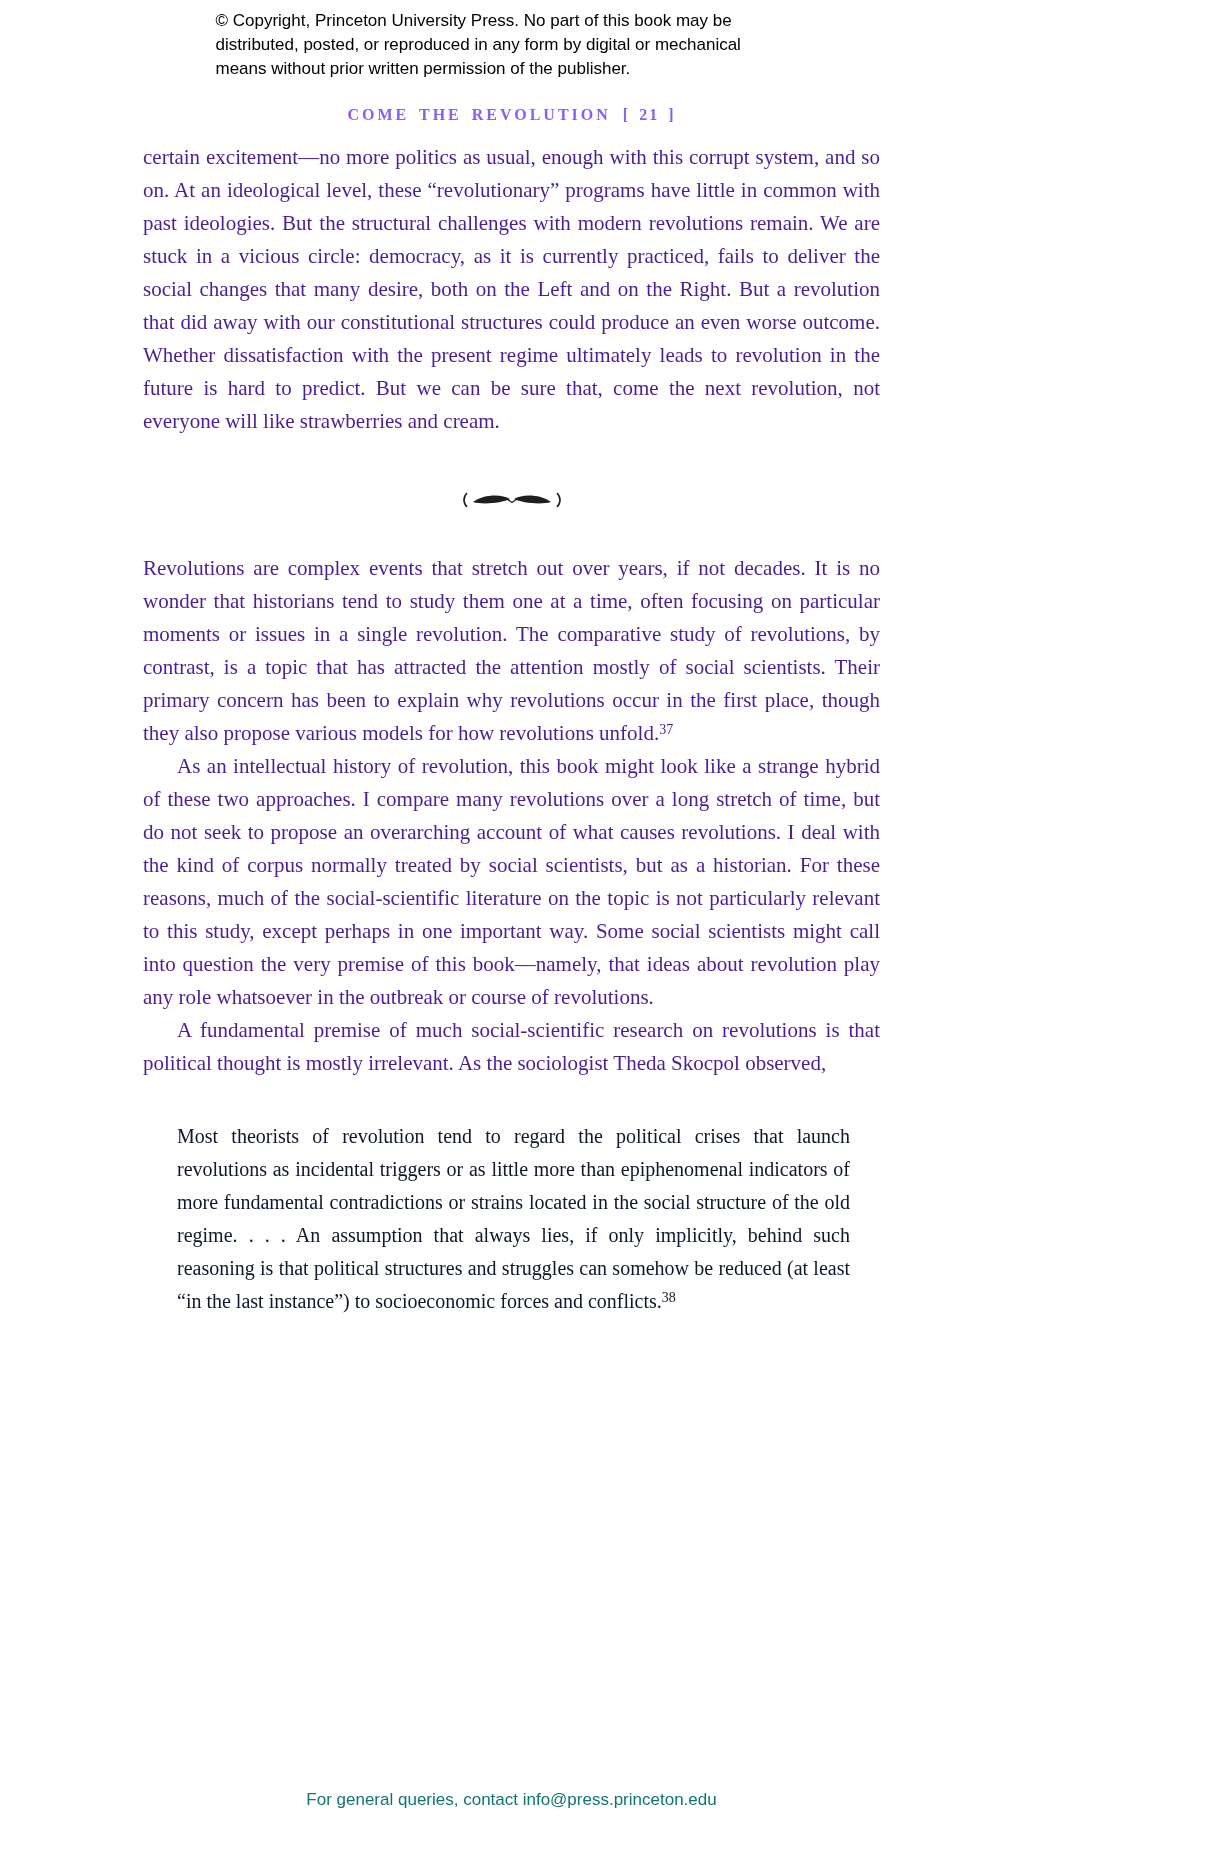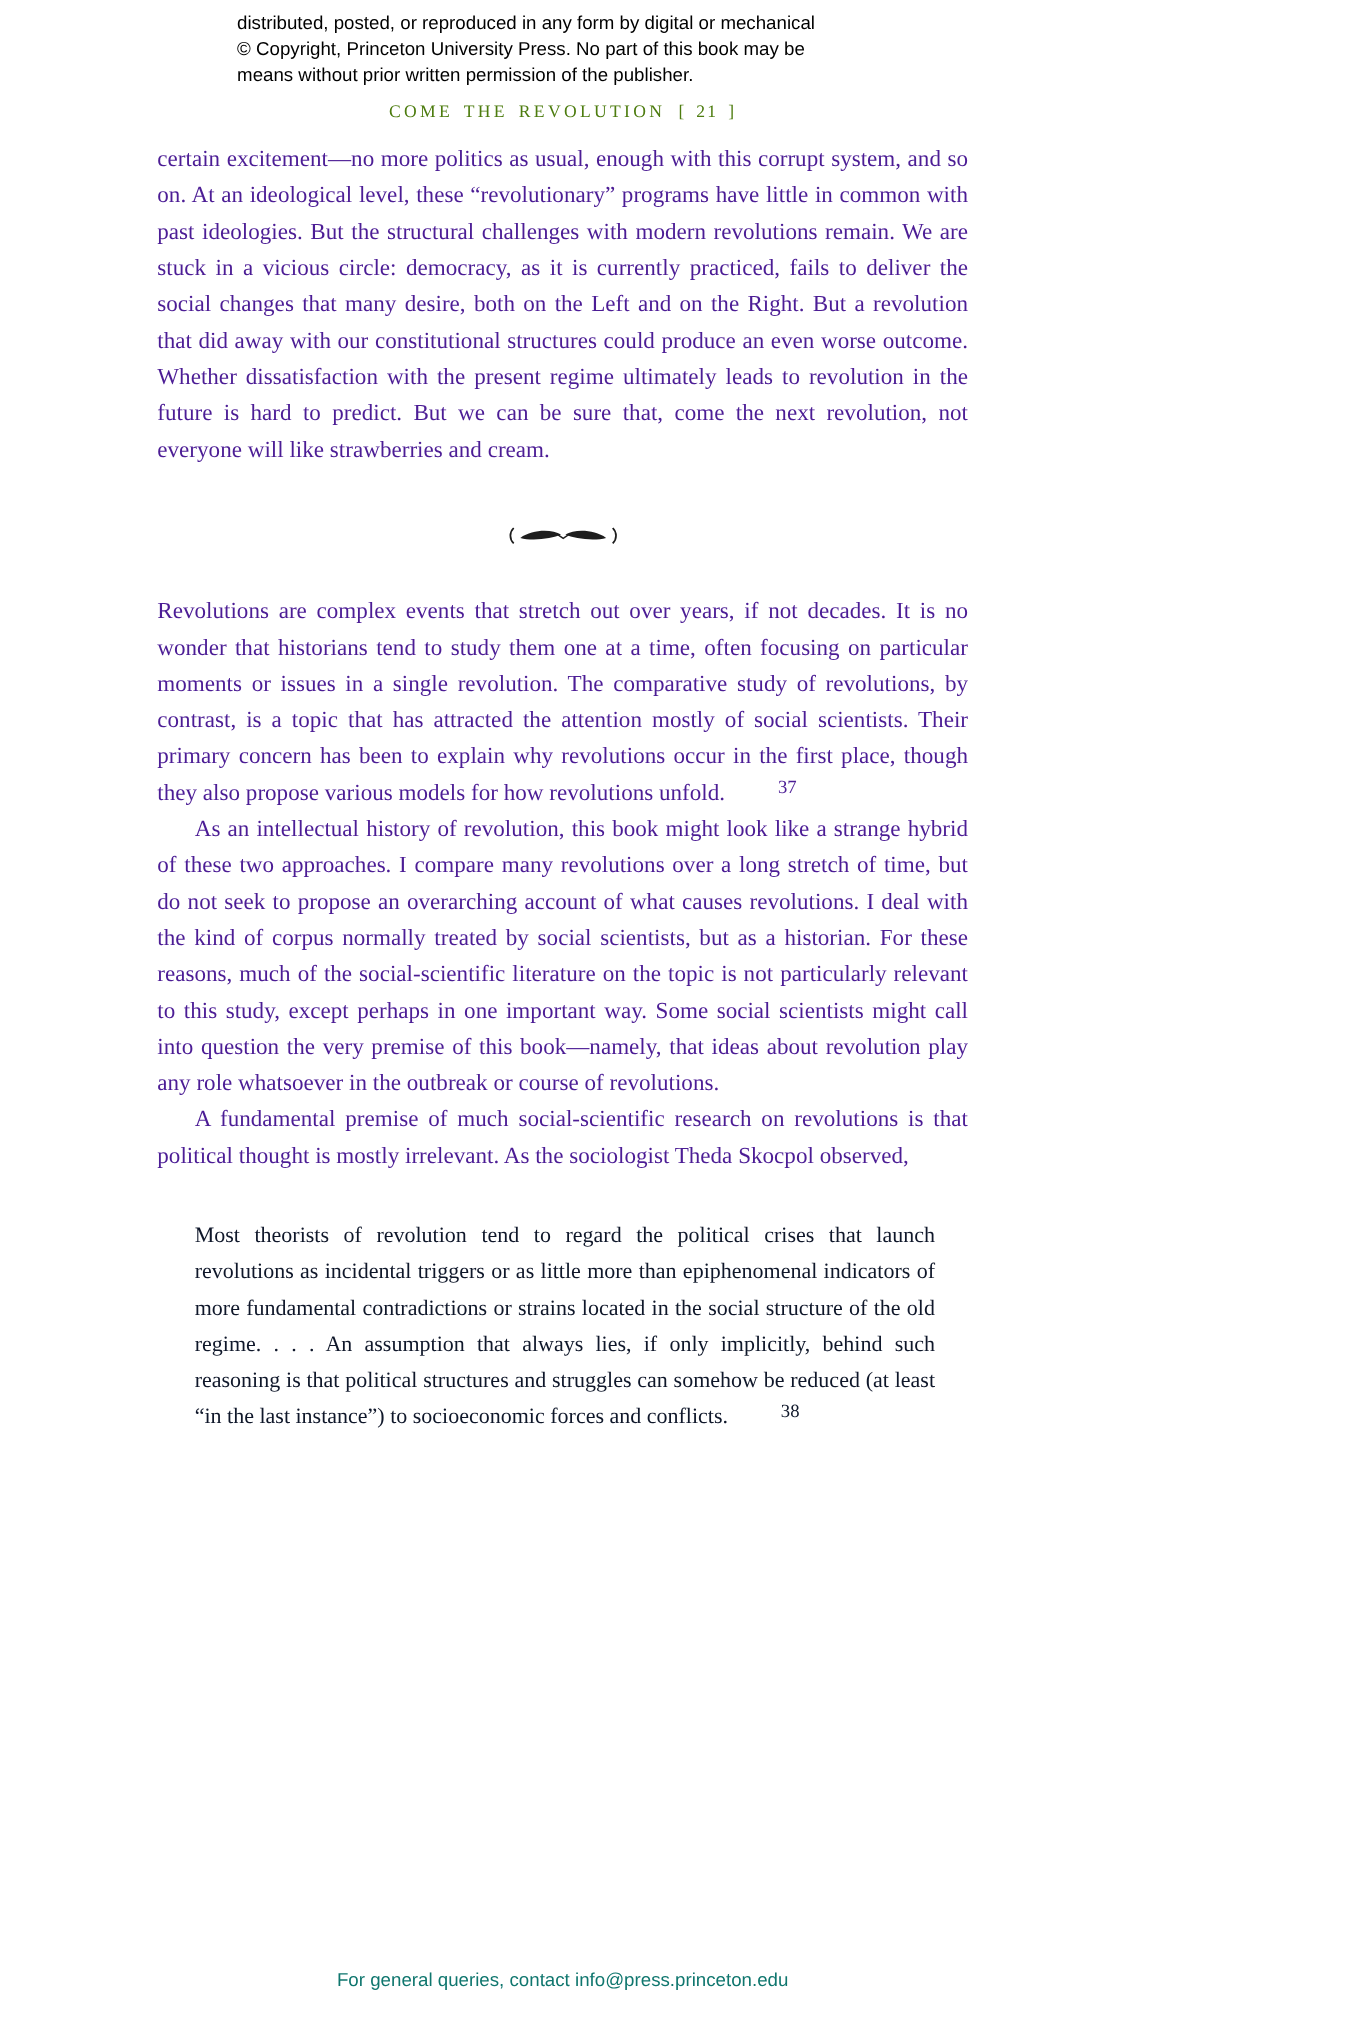--- a/index.html
+++ b/index.html
@@ -26,26 +26,27 @@
     padding-top: 9px;
     width: 592px;
     margin: 0 auto;
     font-family: "Liberation Sans", sans-serif;
     font-size: 17px;
     line-height: 24px;
     color: #000000;
     text-align: left;
   }
   .running-header {
-    margin-top: 12px;
+    margin-top: 25px;
     text-align: center;
     font-size: 16px;
     letter-spacing: 3px;
     word-spacing: 3px;
-    color: #4d7c0f;
+    color: #8b5cf6;
+    font-weight: bold;
   }
   .running-header .pagenum {
     margin-left: 12px;
     letter-spacing: 2px;
   }
   p.body {
     margin: 0;
     font-size: 21px;
     line-height: 33px;
     text-align: justify;
@@ -59,45 +60,44 @@
     height: 22px;
   }
   blockquote.quote {
     margin: 40px 30px 0 34px;
     font-size: 20px;
     line-height: 33px;
     text-align: justify;
     color: #0f172a;
   }
   sup.fn {
-    font-size: 17px;
+    font-size: 14px;
     line-height: 0;
     vertical-align: 6px;
     letter-spacing: 0;
-    margin-left: 48px;
   }
   .footer {
     position: absolute;
     left: 0;
     bottom: 40px;
     width: 100%;
     text-align: center;
     font-family: "Liberation Sans", sans-serif;
     font-size: 17px;
     color: #0f766e;
   }
 </style>
 </head>
 <body>
 
 <div class="column">
 
   <div class="copyright">
+    <div>© Copyright, Princeton University Press. No part of this book may be</div>
     <div>distributed, posted, or reproduced in any form by digital or mechanical</div>
-    <div>© Copyright, Princeton University Press. No part of this book may be</div>
     <div>means without prior written permission of the publisher.</div>
   </div>
 
   <div class="running-header">
     <span>COME THE REVOLUTION</span><span class="pagenum">[ 21 ]</span>
   </div>
 
   <p class="body first">certain excitement—no more politics as usual, enough with this corrupt system, and so on. At an ideological level, these “revolutionary” programs have little in common with past ideologies. But the structural challenges with modern revolutions remain. We are stuck in a vicious circle: democracy, as it is currently practiced, fails to deliver the social changes that many desire, both on the Left and on the Right. But a revolution that did away with our constitutional structures could produce an even worse outcome. Whether dissatisfaction with the present regime ultimately leads to revolution in the future is hard to predict. But we can be sure that, come the next revolution, not everyone will like strawberries and cream.</p>
 
   <div class="ornament">

